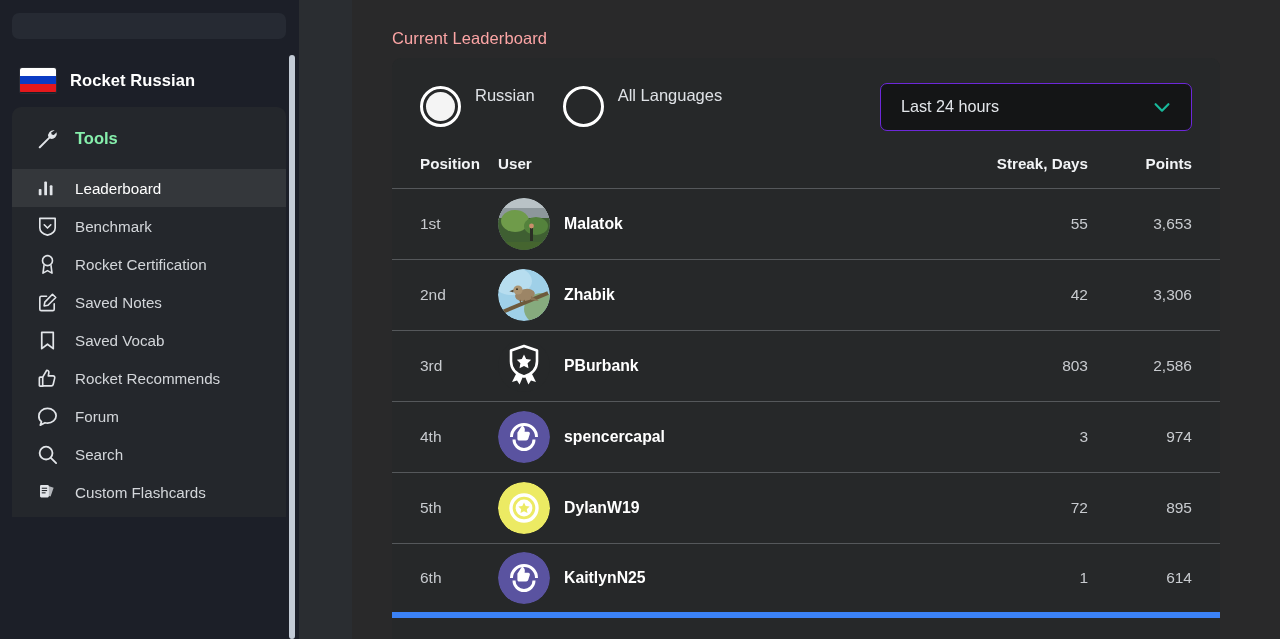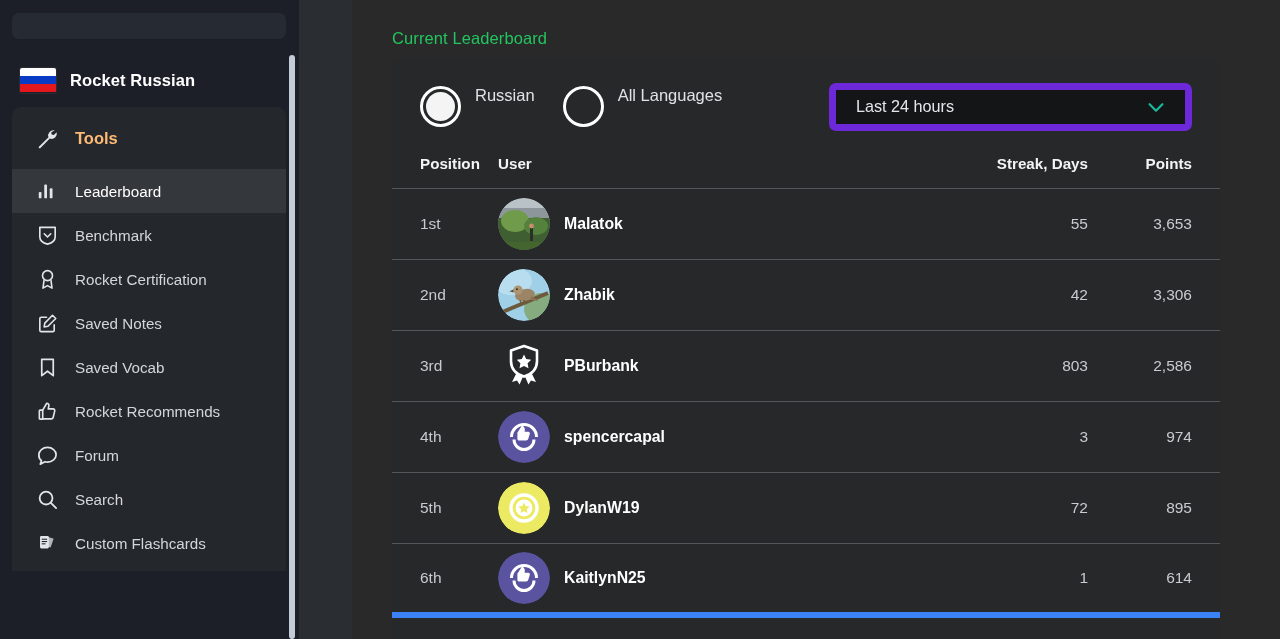--- a/index.html
+++ b/index.html
@@ -84,27 +84,27 @@
   }
 
   .nav-head {
     height: 62px;
     display: flex;
     align-items: center;
     gap: 15px;
     padding-left: 22px;
   }
   .nav-head-label {
-    color: #fdba74;
+    color: #86efac;
     font-size: 16.5px;
     font-weight: bold;
   }
 
   .nav-item {
-    height: 44px;
+    height: 38px;
     display: flex;
     align-items: center;
     gap: 15px;
     padding-left: 22px;
     cursor: pointer;
   }
   .nav-item.active { background: #34373b; }
   .nav-label {
     color: #d3d6da;
     font-size: 15.2px;
@@ -155,21 +155,21 @@
     position: relative;
     flex: 1;
     height: 639px;
     background: #29292a;
   }
 
   .section-title {
     position: absolute;
     left: 40px;
     top: 29px;
-    color: #22c55e;
+    color: #fca5a5;
     font-size: 16.5px;
     letter-spacing: 0.1px;
   }
 
   .board {
     position: absolute;
     left: 40px;
     top: 58px;
     width: 828px;
     height: 600px;
@@ -205,23 +205,23 @@
     background: #f4f4f4;
   }
   .radio-label {
     color: #dfe2e6;
     font-size: 16.5px;
     white-space: nowrap;
   }
 
   .select-box {
     margin-left: auto;
-    width: 363px;
+    width: 312px;
     height: 48px;
-    border: 7px solid #6d28d9;
+    border: 1px solid #6d28d9;
     border-radius: 7px;
     background: #141516;
     display: flex;
     align-items: center;
     padding: 0 18px 0 20px;
     cursor: pointer;
   }
   .select-value {
     color: #e3e6ea;
     font-size: 16.2px;

